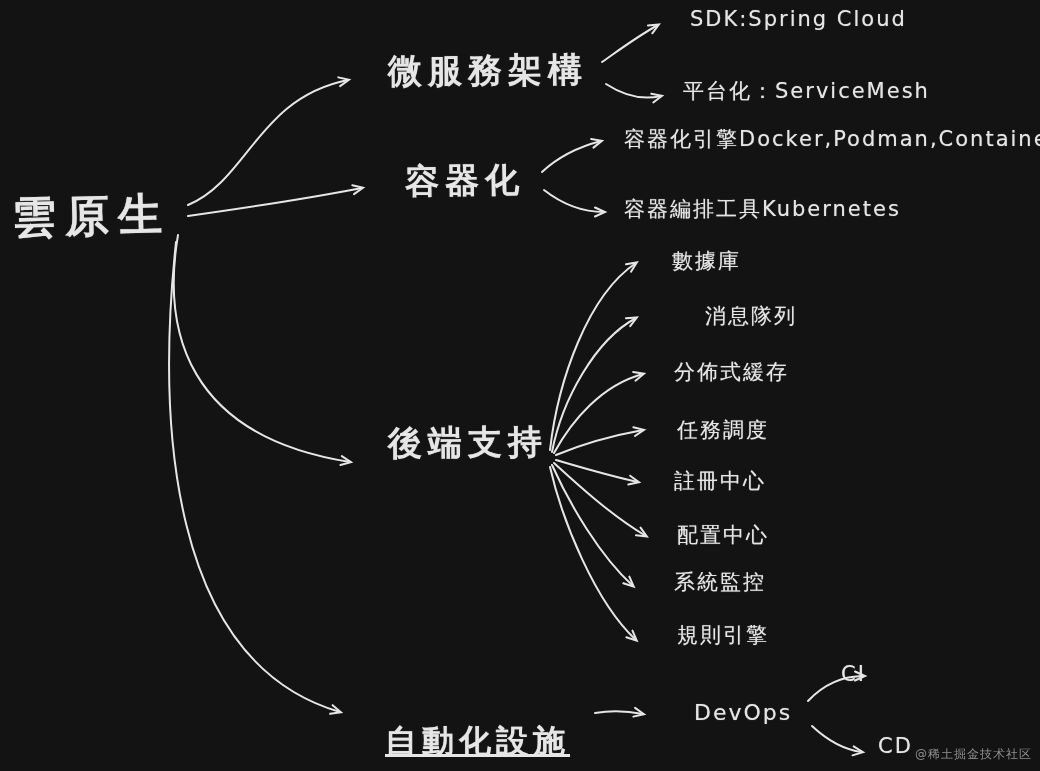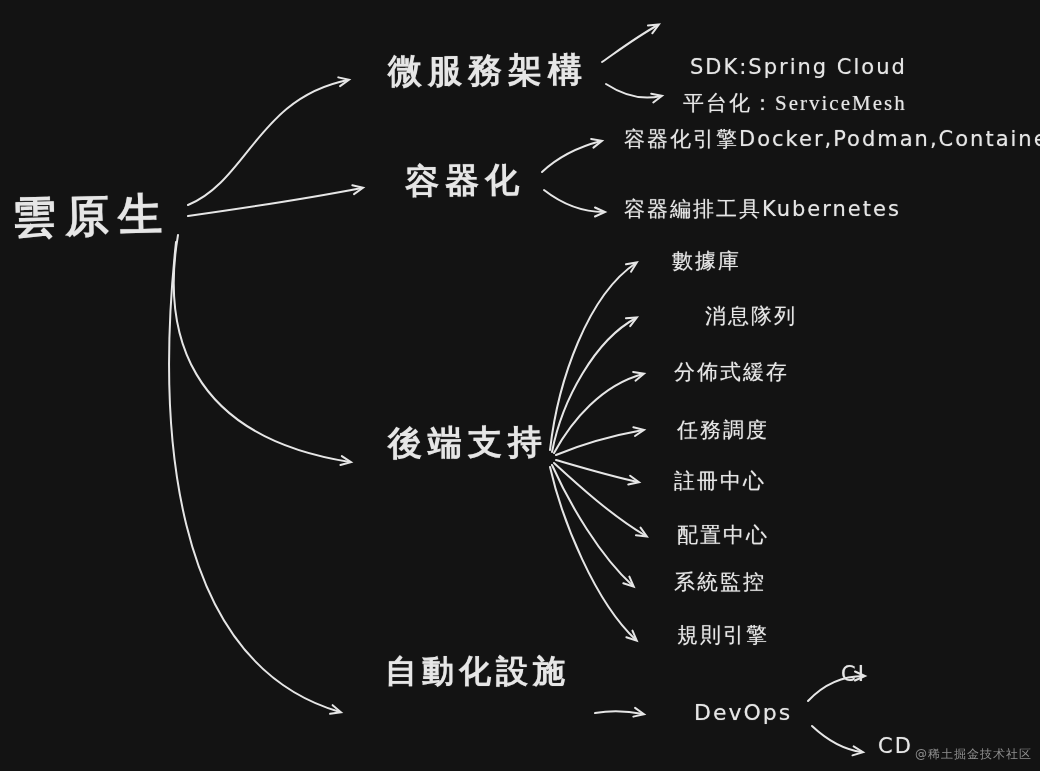--- a/index.html
+++ b/index.html
@@ -45,35 +45,35 @@
   .l1 {
     font-size: 34px;
     font-weight: bold;
     letter-spacing: 6px;
   }
   .leaf {
     font-size: 21px;
     letter-spacing: 2px;
   }
   .n-micro        { left: 388px; top: 52px;  transform: rotate(-0.5deg); }
-  .n-sdk          { left: 690px; top: 8px; margin-top: 48px; }
-  .n-mesh         { left: 683px; top: 92px; font-family: Liberation Serif, serif; }
+  .n-sdk          { left: 690px; top: 8px; }
+  .n-mesh         { left: 683px; top: 80px; }
   .n-container    { left: 405px; top: 162px; transform: rotate(-1deg); }
   .n-engine       { left: 624px; top: 128px; }
   .n-orchestr     { left: 624px; top: 198px; }
   .n-backend      { left: 388px; top: 424px; transform: rotate(-0.5deg); }
   .n-db           { left: 672px; top: 250px; }
   .n-mq           { left: 669px; top: 305px; margin-left: 36px; }
   .n-cache        { left: 674px; top: 361px; }
   .n-task         { left: 677px; top: 419px; }
   .n-registry     { left: 674px; top: 470px; }
   .n-config       { left: 677px; top: 524px; }
   .n-monitor      { left: 674px; top: 571px; }
   .n-rule         { left: 677px; top: 624px; }
-  .n-automation   { left: 385px; top: 654px; font-size: 32px; letter-spacing: 5px; }
+  .n-automation   { left: 385px; top: 724px; font-size: 32px; letter-spacing: 5px; text-decoration: underline; }
   .n-devops       { left: 694px; top: 701px; font-size: 22px; }
   .n-ci           { left: 841px; top: 663px; }
   .n-cd           { left: 878px; top: 735px; }
   .watermark {
     position: absolute;
     right: 8px; bottom: 8px;
     font-size: 12px;
     letter-spacing: 1px;
     color: var(--wm, #8f8f8f);
     text-shadow: none;

